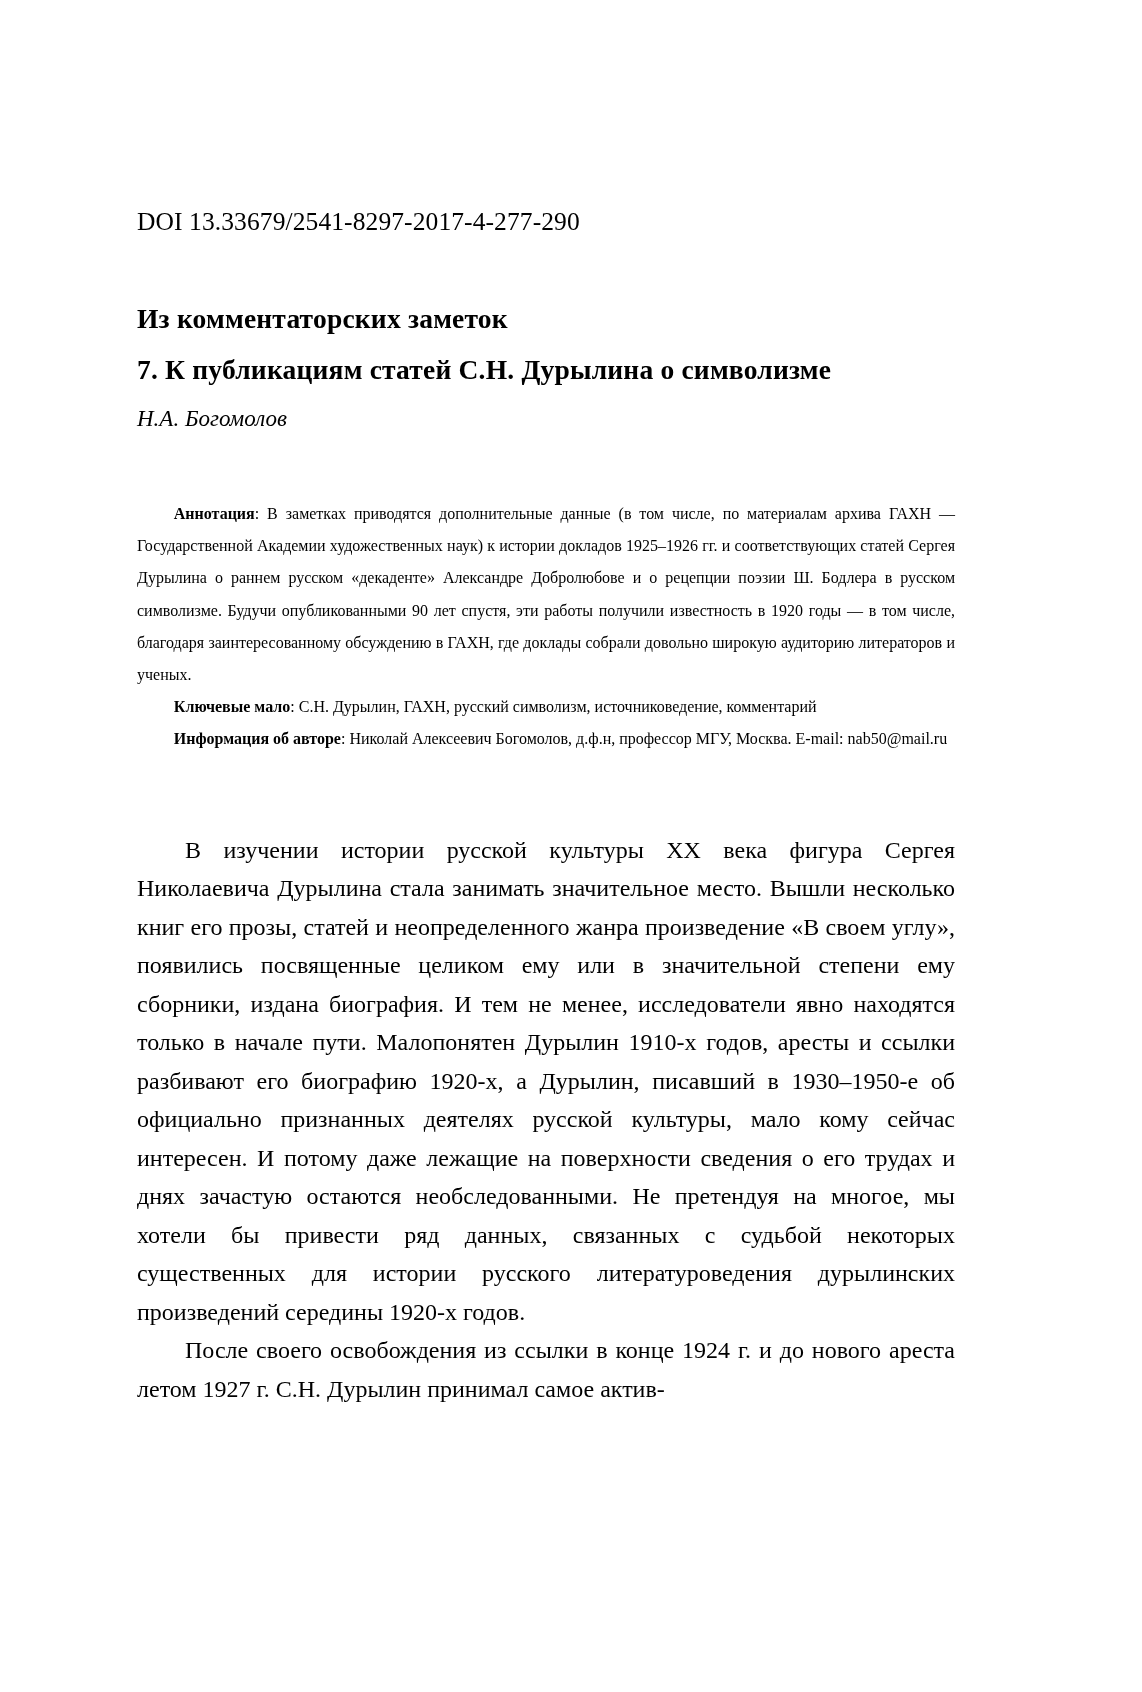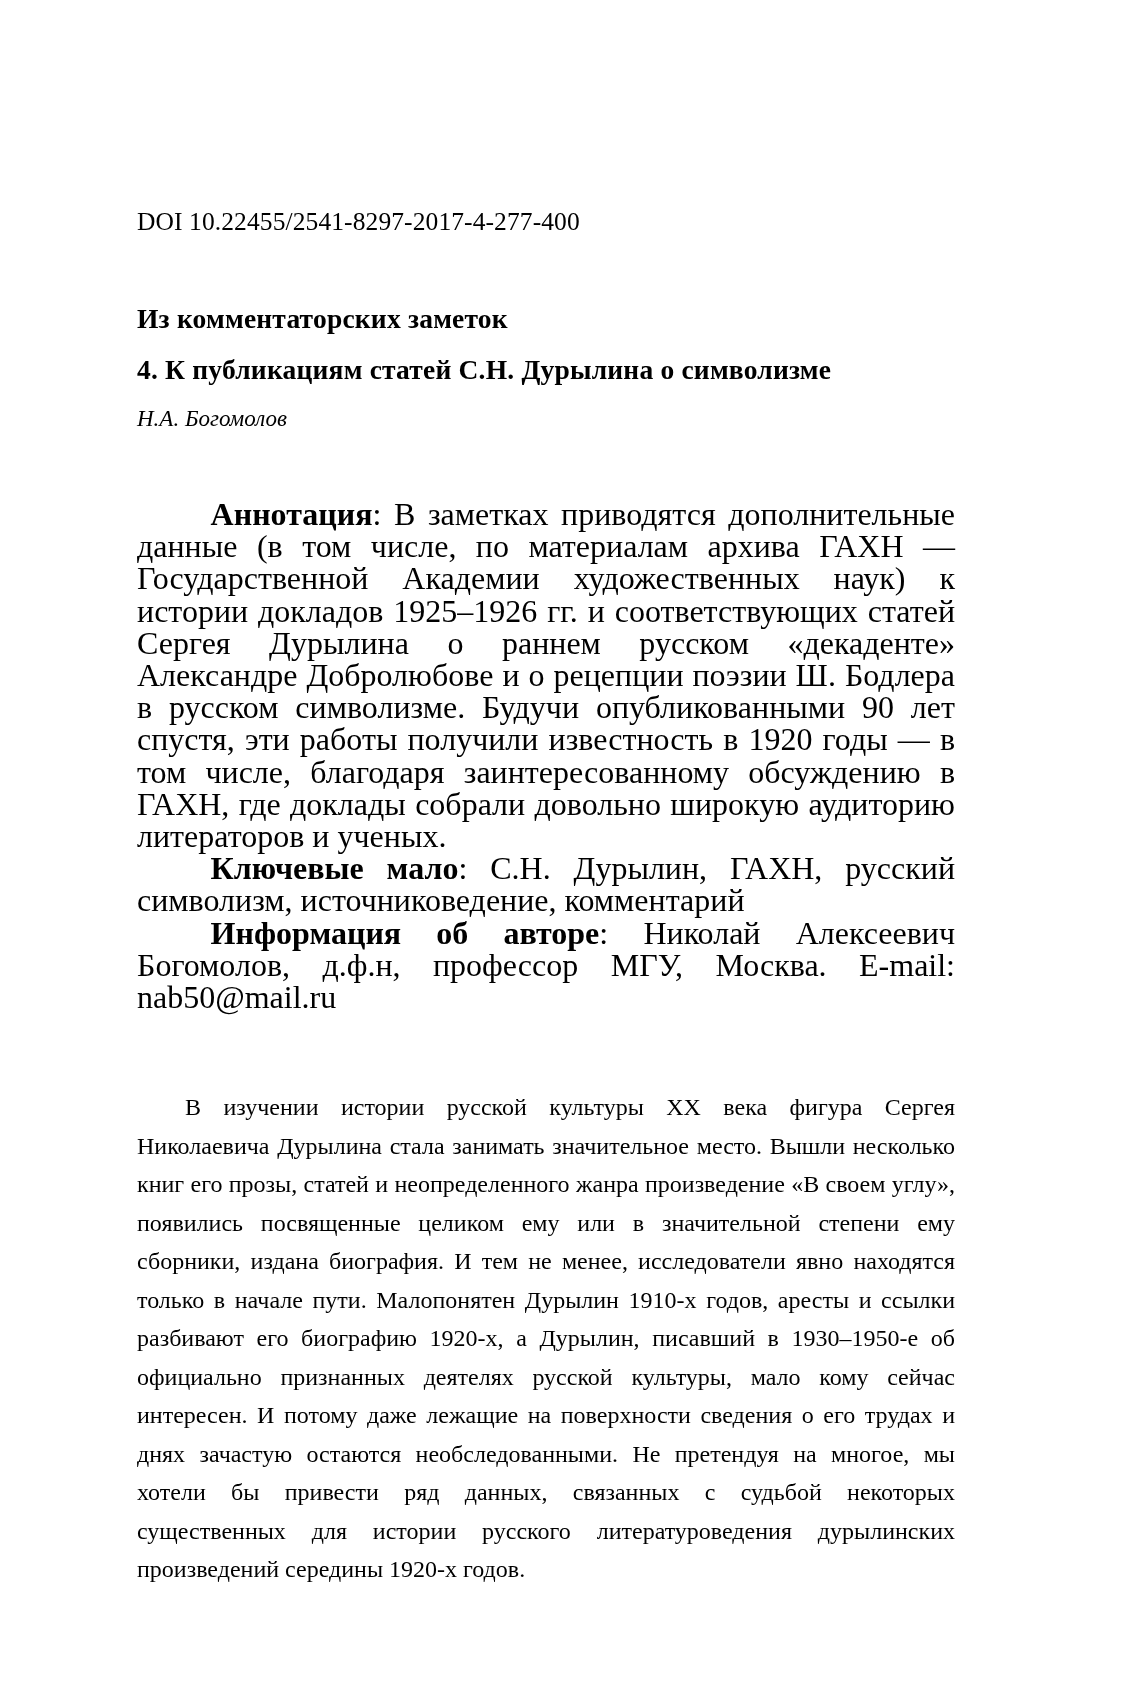--- a/index.html
+++ b/index.html
@@ -51,21 +51,21 @@
   .author {
     font-style: italic;
     font-size: 23px;
     line-height: 34px;
     margin-top: 15px;
   }
 
   
   .abstract {
     margin-top: 62px;
-    font-size: 32px;
+    font-size: 16px;
     line-height: 32.2px;
     text-align: justify;
     text-justify: inter-word;
   }
   .abstract p {
     margin: 0;
     text-indent: 2.3em;
     text-align: justify;
   }
   .lead { font-weight: bold; }
@@ -84,36 +84,37 @@
   }
   .body-text p + p { margin-top: 0; }
 </style>
 </head>
 <body>
 
 <div class="page">
   <div class="content">
 
     <div class="ids">
-      <div>DOI 10.22455/2541-8297-2017-4-277-400</div>
+      <div>DOI 13.33679/2541-8297-2017-4-277-290</div>
     </div>
 
     <div class="titleblock">
       <div class="title-main">Из комментаторских заметок</div>
-      <div class="title-sub">4. К публикациям статей С.Н. Дурылина о символизме</div>
+      <div class="title-sub">7. К публикациям статей С.Н. Дурылина о символизме</div>
       <div class="author">Н.А. Богомолов</div>
     </div>
 
     <div class="abstract">
 
       <p><span class="lead">Аннотация</span><span>: </span><span>В заметках приводятся дополнительные данные (в том числе, по материалам архива ГАХН — Государственной Академии художественных наук) к истории докладов 1925–1926 гг. и соответствующих статей Сергея Дурылина о раннем русском «декаденте» Александре Добролюбове и о рецепции поэзии Ш. Бодлера в русском символизме. Будучи опубликованными 90 лет спустя, эти работы получили известность в 1920 годы — в том числе, благодаря заинтересованному обсуждению в ГАХН, где доклады собрали довольно широкую аудиторию литераторов и ученых.</span></p>
 
       <p><span class="lead">Ключевые мало</span><span>: </span><span>С.Н. Дурылин, ГАХН, русский символизм, источниковедение, комментарий</span></p>
 
       <p><span class="lead">Информация об авторе</span><span>: </span><span>Николай Алексеевич Богомолов, д.ф.н, профессор МГУ, Москва. E-mail: nab50@mail.ru</span></p>
     </div>
 
     <div class="body-text">
       <p>В изучении истории русской культуры XX века фигура Сергея Николаевича Дурылина стала занимать значительное место. Вышли несколько книг его прозы, статей и неопределенного жанра произведение «В своем углу», появились посвященные целиком ему или в значительной степени ему сборники, издана биография. И тем не менее, исследователи явно находятся только в начале пути. Малопонятен Дурылин 1910-х годов, аресты и ссылки разбивают его биографию 1920-х, а Дурылин, писавший в 1930–1950-е об официально признанных деятелях русской культуры, мало кому сейчас интересен. И потому даже лежащие на поверхности сведения о его трудах и днях зачастую остаются необследованными. Не претендуя на многое, мы хотели бы привести ряд данных, связанных с судьбой некоторых существенных для истории русского литературоведения дурылинских произведений середины 1920-х годов.</p>
+      <p>После своего освобождения из ссылки в конце 1924 г. и до нового ареста летом 1927 г. С.Н. Дурылин принимал самое актив-</p>
     </div>
 
   </div>
 </div>
 
 </body></html>

